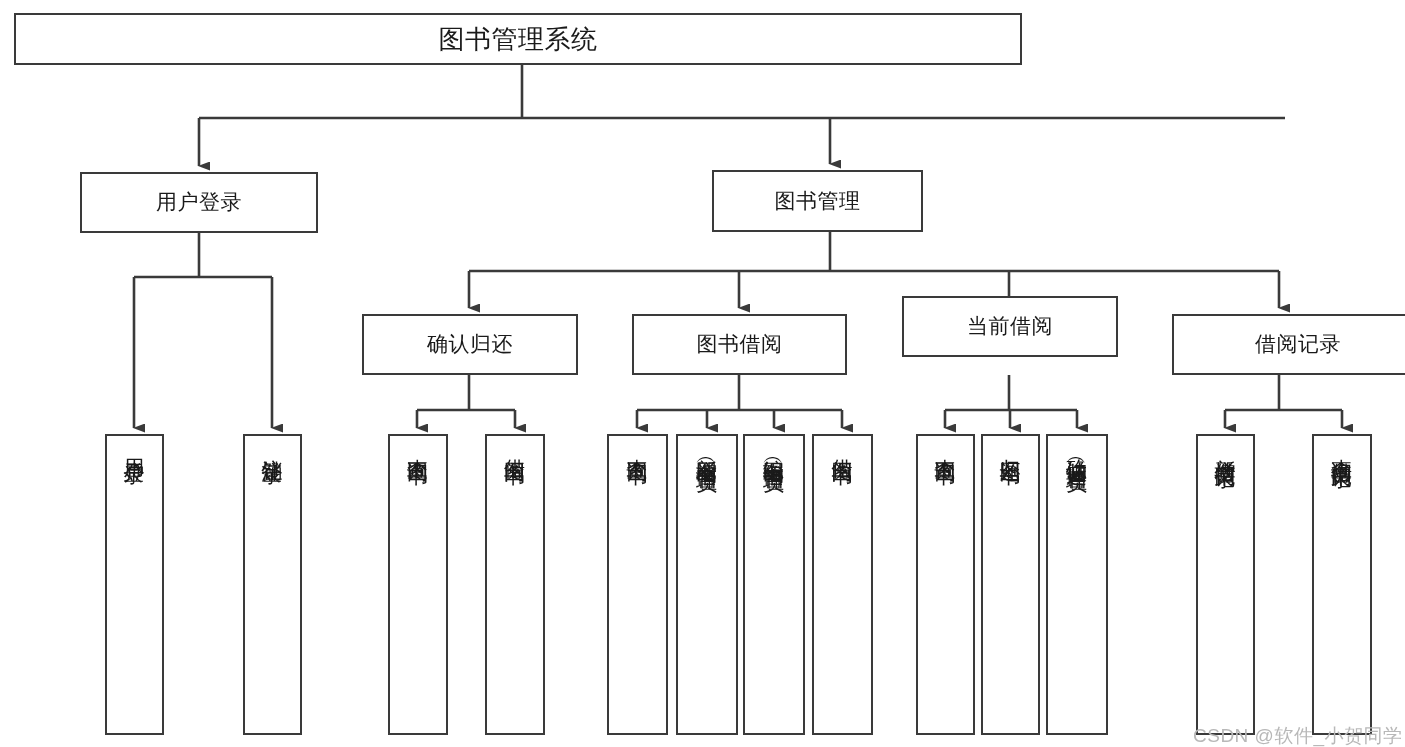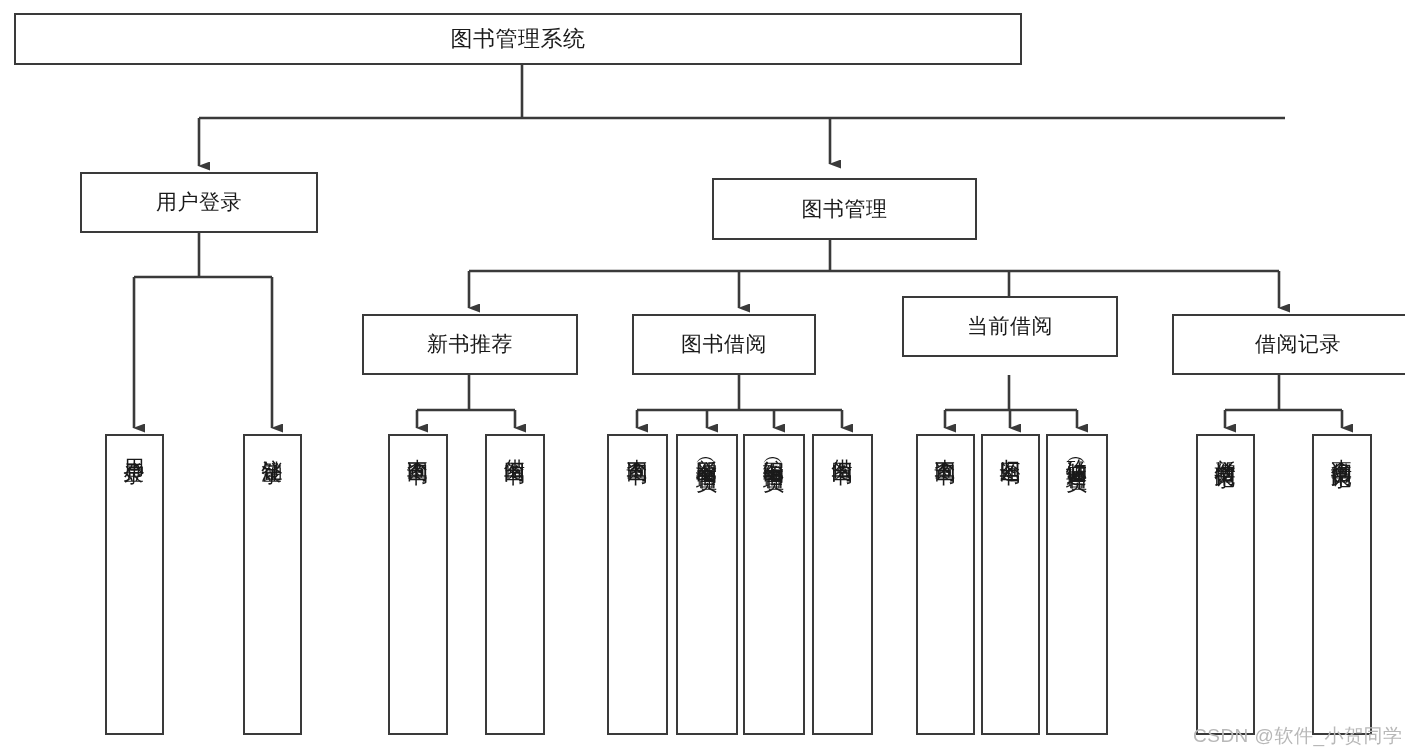--- a/index.html
+++ b/index.html
@@ -50,21 +50,21 @@
     padding-top: 6px;
   }
   .node.vert .lbl {
     writing-mode: vertical-rl;
     text-orientation: upright;
     font-size: 21px;
     line-height: 1.1;
     letter-spacing: 2px;
     white-space: nowrap;
   }
-  .node.root .lbl { font-size: 22px; }
+  .node.root .lbl { font-size: 26px; }
   .watermark {
     position: absolute;
     font-size: 19px;
     color: #b8b8b8;
     white-space: nowrap;
     letter-spacing: 0.5px;
     margin-top: 9px;
   }
 </style>
 </head>
@@ -122,28 +122,28 @@
     </g>
   </svg>
 
   <div class="node horiz root" style="left:14px; top:13px; width:1008px; height:52px;">
     <span class="lbl">图书管理系统</span>
   </div>
 
   <div class="node horiz" style="left:80px; top:172px; width:238px; height:61px;">
     <span class="lbl">用户登录</span>
   </div>
-  <div class="node horiz" style="left:712px; top:170px; width:265px; height:62px;margin-top:8px;">
+  <div class="node horiz" style="left:712px; top:170px; width:211px; height:62px;">
     <span class="lbl">图书管理</span>
   </div>
 
   <div class="node horiz" style="left:362px; top:314px; width:216px; height:61px;">
-    <span class="lbl">新书推荐</span>
+    <span class="lbl">确认归还</span>
   </div>
-  <div class="node horiz" style="left:632px; top:314px; width:184px; height:61px;">
+  <div class="node horiz" style="left:632px; top:314px; width:215px; height:61px;">
     <span class="lbl">图书借阅</span>
   </div>
   <div class="node horiz" style="left:902px; top:296px; width:216px; height:61px;">
     <span class="lbl">当前借阅</span>
   </div>
   <div class="node horiz" style="left:1172px; top:314px; width:252px; height:61px;">
     <span class="lbl">借阅记录</span>
   </div>
 
   <div class="node vert" style="left:105px; top:434px; width:59px; height:301px;">

